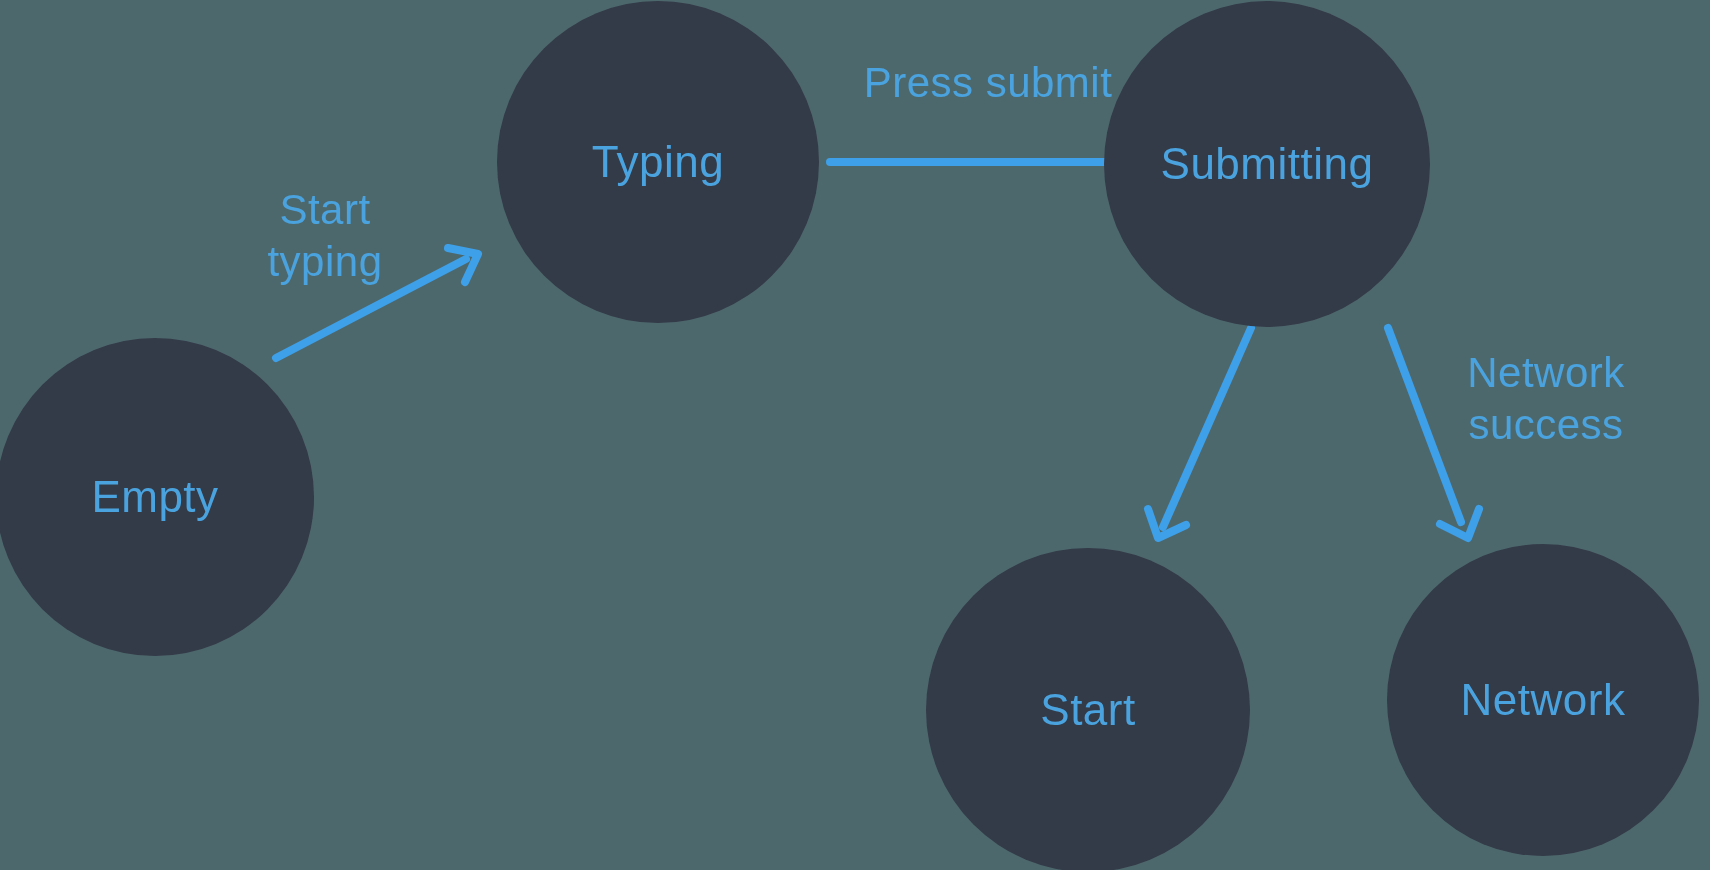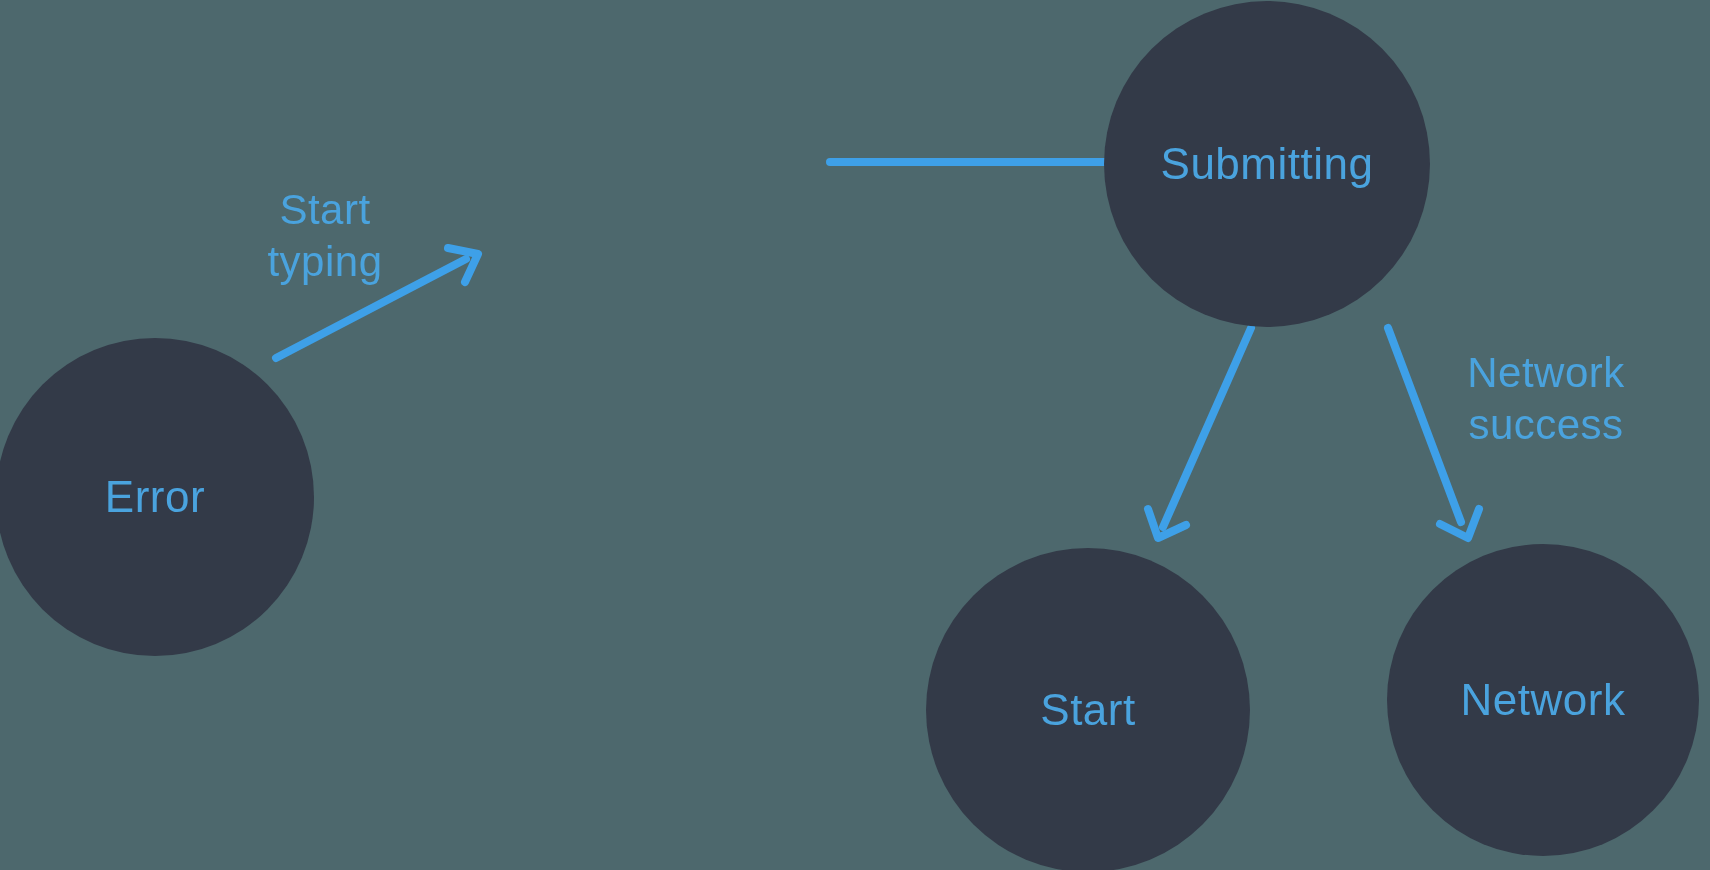--- a/index.html
+++ b/index.html
@@ -74,35 +74,39 @@
       <line x1="1251" y1="328" x2="1163" y2="527"></line>
       <polyline points="1148,509 1158,538 1186,525"></polyline>
     </g>
     <g>
       <line x1="1388" y1="328" x2="1461" y2="522"></line>
       <polyline points="1440,524 1468,538 1479,509"></polyline>
     </g>
   </svg>
 
   <div class="node" style="left:-4px; top:338px; width:318px; height:318px;">
-    <span class="node-label">Error</span>
+    <span class="node-label">Empty</span>
   </div>
 
+  <div class="node" style="left:497px; top:1px; width:322px; height:322px;">
+    <span class="node-label">Typing</span>
+  </div>
 
   <div class="node" style="left:1104px; top:1px; width:326px; height:326px;">
     <span class="node-label">Submitting</span>
   </div>
 
   <div class="node" style="left:926px; top:548px; width:324px; height:324px;">
     <span class="node-label">Start</span>
   </div>
 
   <div class="node" style="left:1387px; top:544px; width:312px; height:312px;">
     <span class="node-label">Network</span>
   </div>
 
   <div class="edge-label" style="left:225px; top:184px; width:200px;">Start typing</div>
 
+  <div class="edge-label" style="left:818px; top:57px; width:340px;">Press submit</div>
 
 
   <div class="edge-label" style="left:1426px; top:347px; width:240px;">Network success</div>
 
 </div>
 
 </body></html>

